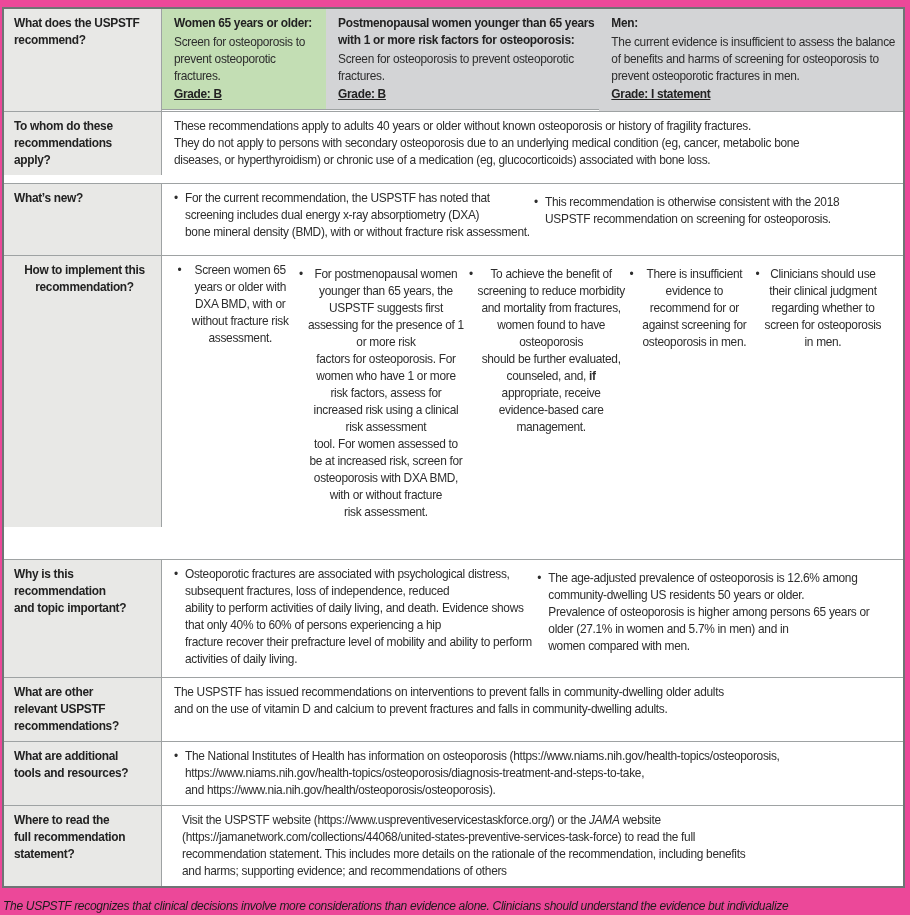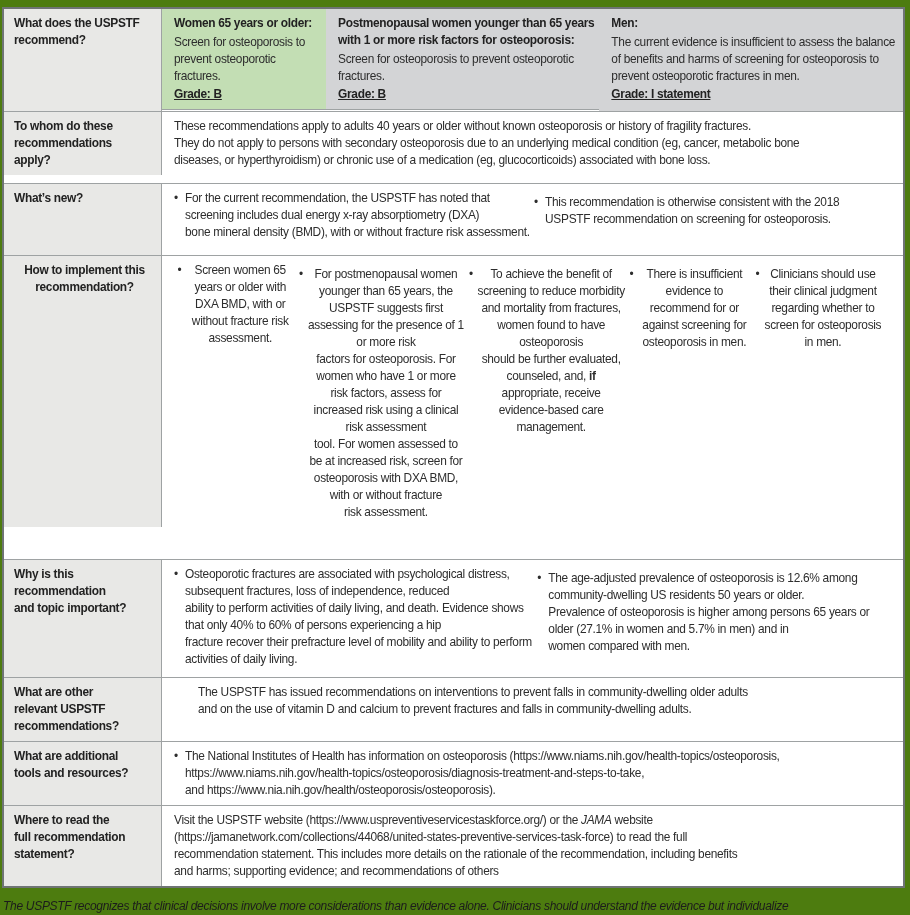--- a/index.html
+++ b/index.html
@@ -2,21 +2,21 @@
 <html><head>
 <meta charset="utf-8">
 <style>
   html,body{margin:0;padding:0;background:#ffffff;}
   body{
     width:910px;height:915px;
     font-family:"Liberation Sans", sans-serif;
     color:#2d2d2d;
     -webkit-font-smoothing:antialiased;
   }
-  .page{position:relative;width:910px;height:915px;background:#4d7c0f;overflow:hidden;}
+  .page{position:relative;width:910px;height:915px;background:#ec4899;overflow:hidden;}
   .rec-table{
     margin:7px 3px 0 2px;
     width:903px;
     border:2px solid #6f7475;
     box-sizing:border-box;
     background:#fff;
     font-size:11.9px;
     line-height:17px;
     letter-spacing:-0.3px;
   }
@@ -49,23 +49,23 @@
   .dot{width:11px;min-width:11px;}
   .btext{flex:1;white-space:pre-line;}
   
   .row:nth-child(1) .subcell:nth-child(1){min-height:64px;}
   .row:nth-child(1) .subcell:nth-child(2){min-height:67px;}
   .row:nth-child(1) .subcell:nth-child(3){min-height:82px;}
   .row:nth-child(2){min-height:62px;align-items:flex-end;}
   .row:nth-child(3){min-height:72px;margin-top:8px;}
   .row:nth-child(4){min-height:171px;text-align:center;}
   .row:nth-child(5){min-height:118px;margin-top:32px;}
-  .row:nth-child(6){min-height:61px;gap:24px;}
+  .row:nth-child(6){min-height:61px;}
   .row:nth-child(7){min-height:64px;}
-  .row:nth-child(8){min-height:75px;}
+  .row:nth-child(8){min-height:75px;gap:8px;}
   .footnote{
     margin:10px 4px 0 3px;
     font-style:italic;
     font-size:12px;
     line-height:17px;
     letter-spacing:-0.3px;
     color:#1c1c1c;
     white-space:pre-line;
   }
   b{font-weight:bold;}

